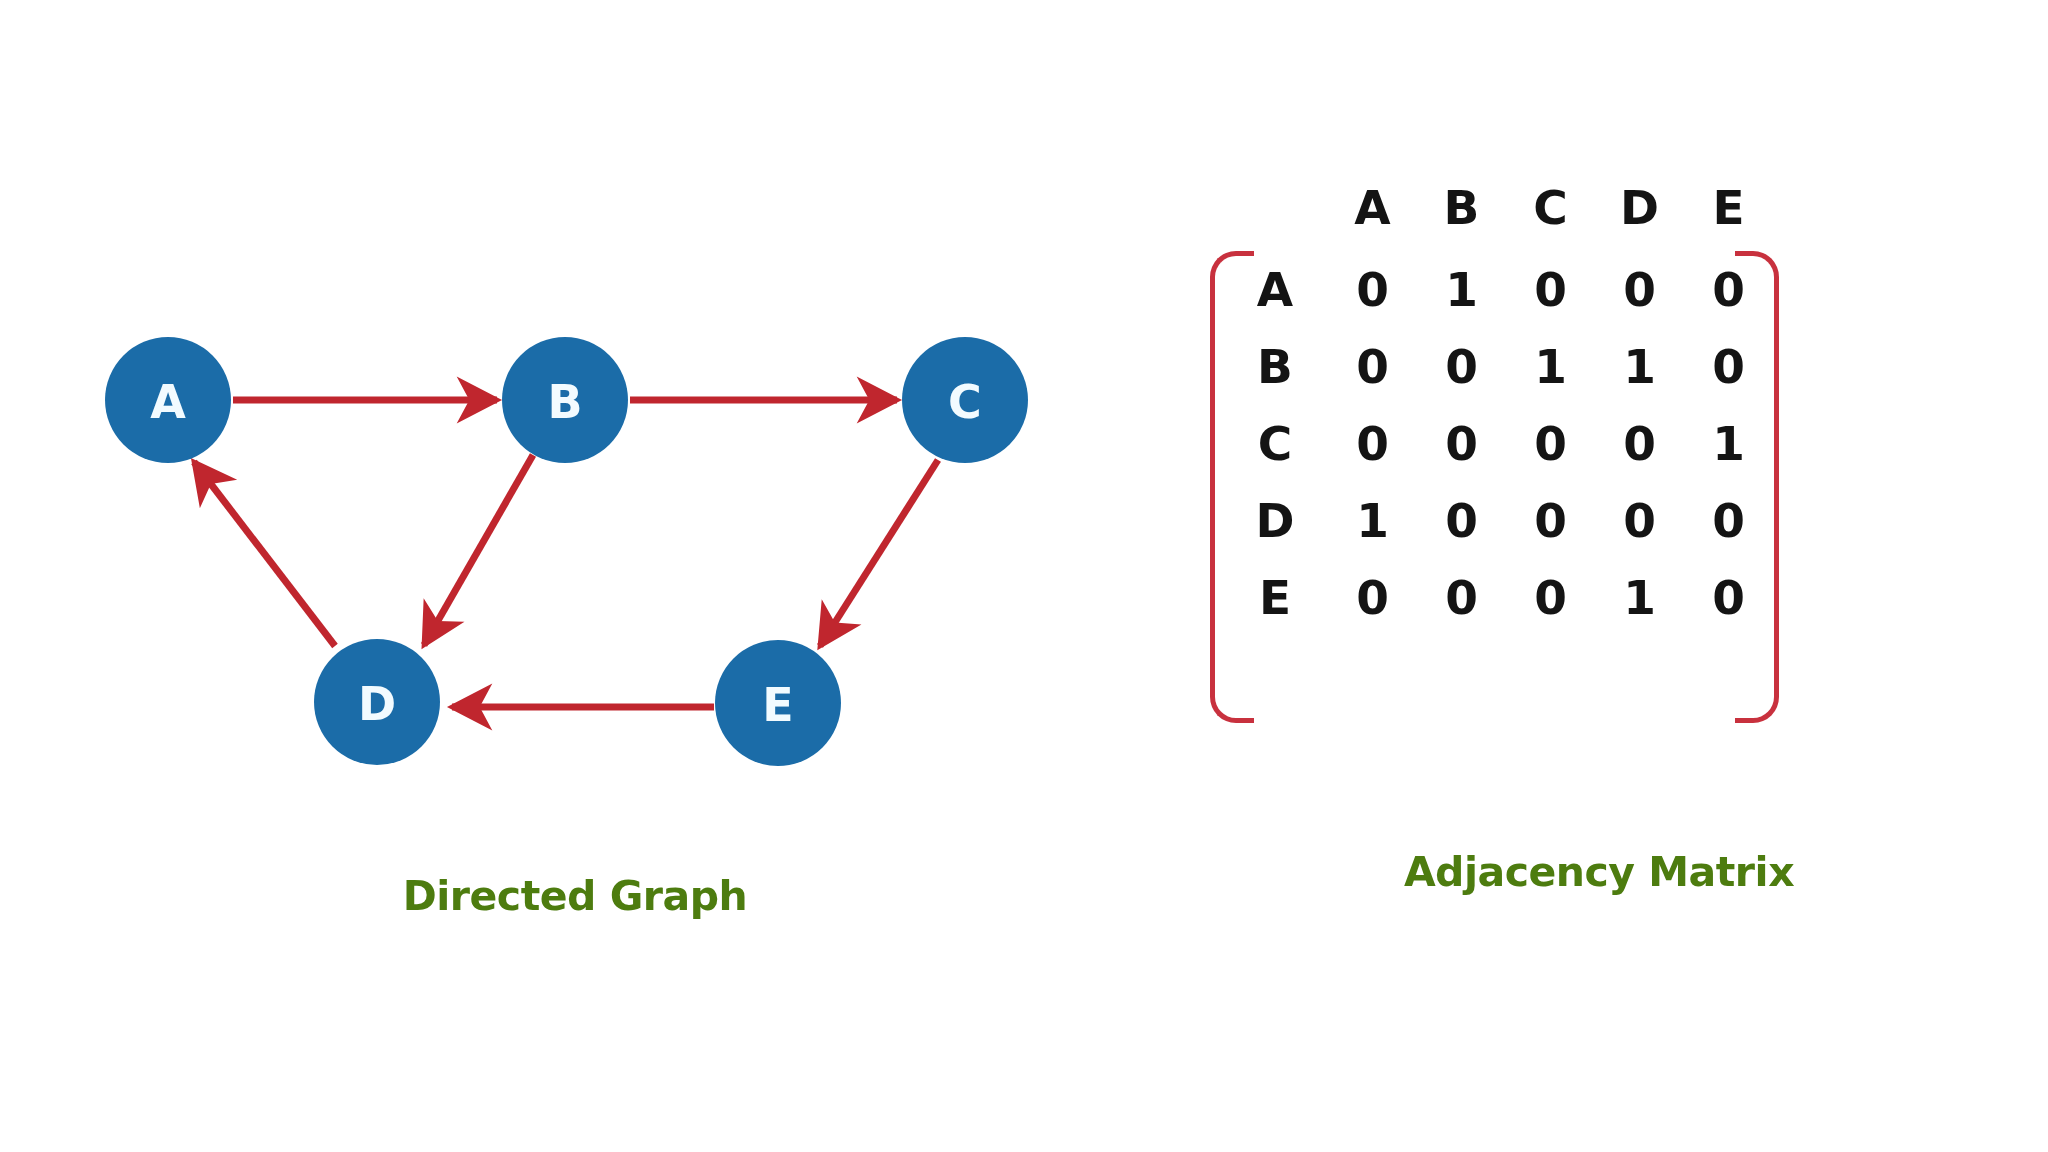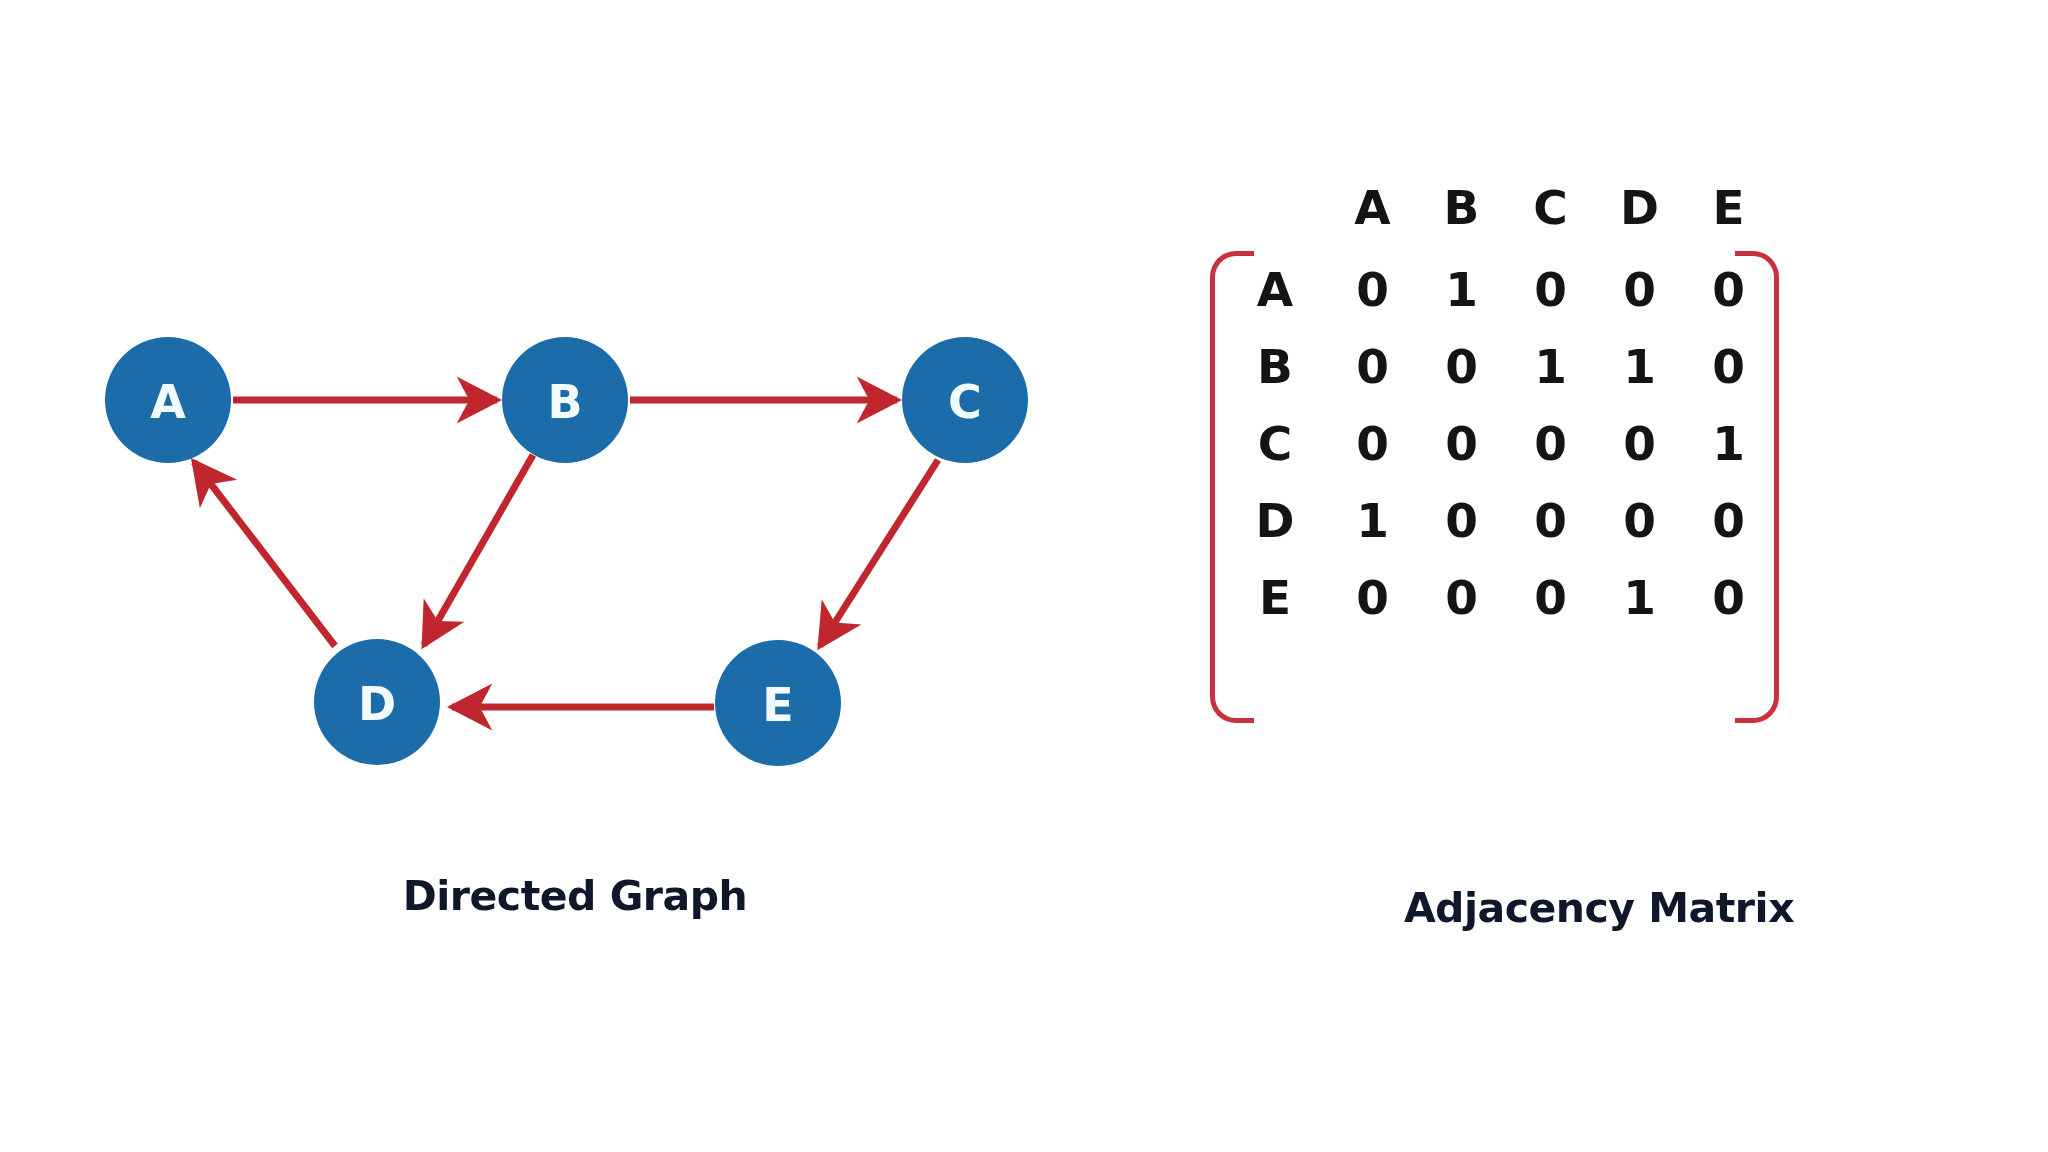--- a/index.html
+++ b/index.html
@@ -41,42 +41,42 @@
     fill: #f2fbff;
     text-anchor: middle;
     dominant-baseline: central;
     letter-spacing: 0px;
   }
   .caption {
     position: absolute;
     font-family: "DejaVu Sans", "Liberation Sans", sans-serif;
     font-weight: 700;
     font-size: 41px;
-    color: #0f172a;
+    color: #4d7c0f;
     letter-spacing: -0.5px;
     white-space: nowrap;
     text-align: center;
   }
   #graph-caption {
     left: 0px;
     top: 872px;
     width: 1150px;
   }
 
   
   #matrix-panel {
     position: absolute;
     left: 1150px;
     top: 0px;
     width: 898px;
     height: 1152px;
   }
   #matrix-caption {
     left: 1150px;
-    top: 884px;
+    top: 848px;
     width: 898px;
   }
   #matrix-grid {
     position: absolute;
     left: 72px;
     top: 165px;
   }
   table.mtx {
     border-collapse: collapse;
     font-family: "DejaVu Sans", "Liberation Sans", sans-serif;

